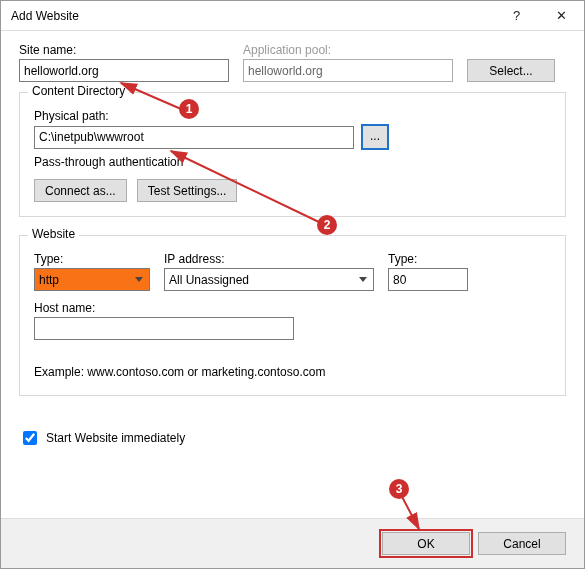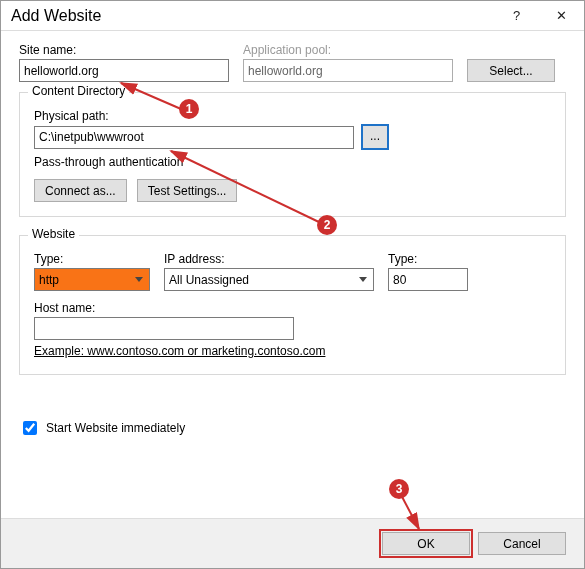--- a/index.html
+++ b/index.html
@@ -16,21 +16,21 @@
     border: 1px solid #999;
   }
   .titlebar {
     height: 30px;
     display: flex;
     align-items: center;
     padding: 0 0 0 10px;
     background: #fff;
     border-bottom: 1px solid #ddd;
   }
-  .titlebar .title { flex: 1; font-size: 16px; }
+  .titlebar .title { flex: 1; font-size: 12px; }
   .titlebar .btn {
     width: 45px; height: 30px;
     display: flex; align-items: center; justify-content: center;
     font-size: 13px; color: #222;
   }
   .content { padding: 12px 18px 10px 18px; }
   .row { display: flex; align-items: center; }
   .label { color: #000; margin-bottom: 2px; }
   .label.disabled { color: #9a9a9a; }
   input[type=text], select {
@@ -63,21 +63,21 @@
   .select-wrap select {
     -webkit-appearance: none; appearance: none;
     padding-right: 22px; background: #f97316;
   }
   .select-wrap::after {
     content: ""; position: absolute; right: 7px; top: 9px;
     border-left: 4px solid transparent; border-right: 4px solid transparent;
     border-top: 5px solid #444; pointer-events: none;
   }
   .select-wrap.white select { background: #fff; }
-  .checkbox-row { display: flex; align-items: center; gap: 6px; margin-top: 43px; }
+  .checkbox-row { display: flex; align-items: center; gap: 6px; margin-top: 32px; }
   .checkbox-row input { width: 14px; height: 14px; }
   .footer {
     position: absolute; left: 0; right: 0; bottom: 0;
     height: 50px; background: #f0f0f0; border-top: 1px solid #ddd;
     display: flex; align-items: center; justify-content: flex-end;
     padding: 0 18px; gap: 8px;
   }
   .btn-ok { outline: 2px solid #cd2f2e; outline-offset: 1px; }
   
   .badge {
@@ -148,21 +148,21 @@
       </div>
       <div style="width:60px;">
         <div class="label">Type:</div>
         <input type="text" style="width: 80px;" value="80">
       </div>
     </div>
     <div style="margin-top:10px;">
       <div class="label">Host name:</div>
       <input type="text" style="width: 260px;" value="">
     </div>
-    <div class="label" style="margin-top:4px;text-decoration:underline;">Example: www.contoso.com or marketing.contoso.com</div>
+    <div class="label" style="margin-top:25px;">Example: www.contoso.com or marketing.contoso.com</div>
   </div>
 
   <div class="checkbox-row">
     <input type="checkbox" checked="" style="">
     <span>Start Website immediately</span>
   </div>
 
 </div>
 
 <div class="footer">

